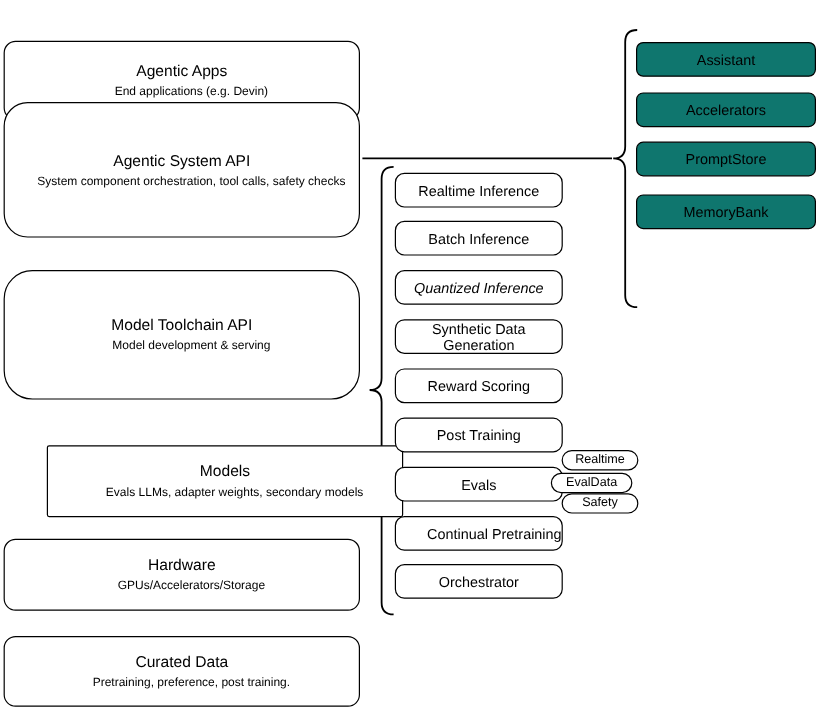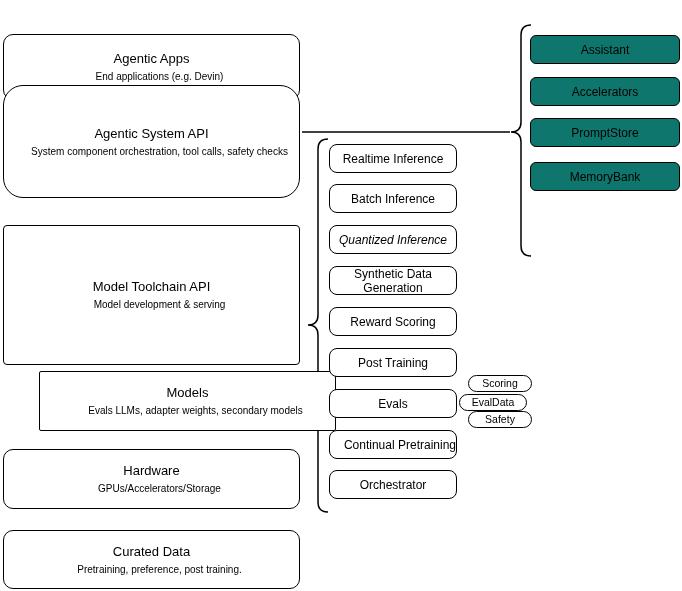--- a/index.html
+++ b/index.html
@@ -28,21 +28,21 @@
     align-items: center;
     justify-content: center;
     text-align: center;
     gap: 3px;
   }
   .lbox .title { font-size: 13px; line-height: 16px; }
   .lbox .subtitle { font-size: 10px; line-height: 13px; padding-left: 16px; }
   .mbox {
     position: absolute;
     left: 329px;
-    width: 128px;
+    width: 140px;
     height: 29px;
     background: #ffffff;
     border: 1.5px solid #000;
     border-radius: 8px;
     display: flex;
     align-items: center;
     justify-content: center;
     font-size: 12px;
     text-align: center;
   }
@@ -87,21 +87,21 @@
   <div class="lbox" style="top:4px; height:66px; border-radius:10px;margin-top:30px;">
     <div class="title">Agentic Apps</div>
     <div class="subtitle">End applications (e.g. Devin)</div>
   </div>
 
   <div class="lbox" style="top:85px; height:113px; border-radius:20px;">
     <div class="title">Agentic System API</div>
     <div class="subtitle">System component orchestration, tool calls, safety checks</div>
   </div>
 
-  <div class="lbox" style="top:225px; height:140px; border-radius:4px;">
+  <div class="lbox" style="top:225px; height:108px; border-radius:24px;">
     <div class="title">Model Toolchain API</div>
     <div class="subtitle">Model development &amp; serving</div>
   </div>
 
   <div class="lbox" style="top:371px; height:60px; border-radius:2px;margin-left:36px;">
     <div class="title">Models</div>
     <div class="subtitle">Evals LLMs, adapter weights, secondary models</div>
   </div>
 
   <div class="lbox" style="top:449px; height:60px; border-radius:10px;">
@@ -136,21 +136,21 @@
     <span>Evals</span>
   </div>
   <div class="mbox" style="top:430px;justify-content:flex-end;">
     <span>Continual Pretraining</span>
   </div>
   <div class="mbox" style="top:470px;">
     <span>Orchestrator</span>
   </div>
 
   <div class="pill" style="left:468px; top:375px; width:64px;">
-    <span>Scoring</span>
+    <span>Realtime</span>
   </div>
   <div class="pill" style="left:459px; top:394px; width:68px;">
     <span>EvalData</span>
   </div>
   <div class="pill" style="left:468px; top:411px; width:64px;">
     <span>Safety</span>
   </div>
 
   <div class="rbox" style="top:35px;">
     <span>Assistant</span>

